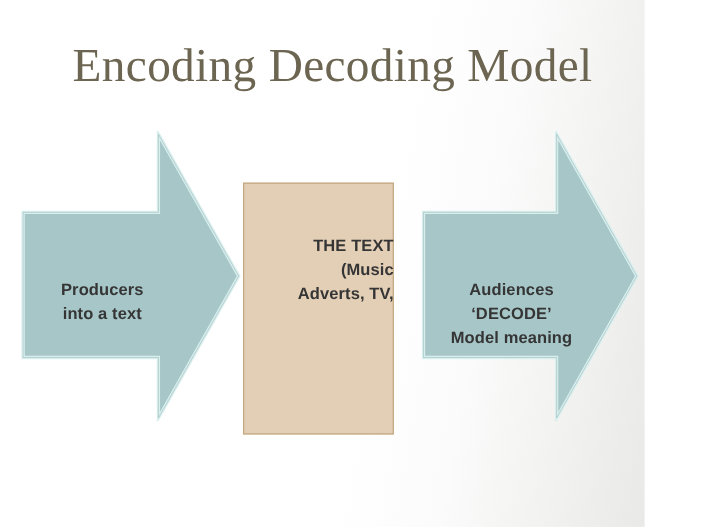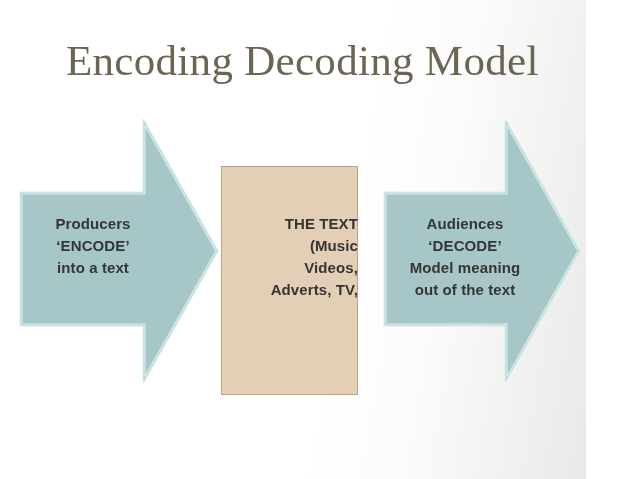--- a/index.html
+++ b/index.html
@@ -72,20 +72,21 @@
   #arrow-right { left: 382px; top: 119px; width: 200px; height: 264px; }
 
   .arrow-text {
     position: absolute;
     text-align: center;
     font-size: 15px;
     font-weight: bold;
     line-height: 22px;
     color: #353535;
     letter-spacing: 0.1px;
+    margin-top: 40px;
   }
   #arrow-left-text  { left: 22px;  top: 213px; width: 142px; }
   #arrow-right-text { left: 385px; top: 213px; width: 160px; }
 
   
   #text-box {
     position: absolute;
     left: 221px;
     top: 166px;
     width: 137px;
@@ -124,39 +125,36 @@
 
   <div class="arrow" id="arrow-left">
     <svg viewBox="0 0 202 264" width="202" height="264" xmlns="http://www.w3.org/2000/svg">
       <polygon points="3,74 126,74 126,3 199,132 126,261 126,206 3,206" fill="#a7c6c8" stroke="#d9efee" stroke-width="3" stroke-linejoin="miter"></polygon>
       <polygon points="3,74 126,74 126,3 199,132 126,261 126,206 3,206" fill="none" stroke="#8fb0b2" stroke-width="0.8" stroke-linejoin="miter" opacity="0.55"></polygon>
     </svg>
   </div>
 
   <div class="arrow-text" id="arrow-left-text">
     <span class="tline">Producers</span>
-    <span class="tline">‘ENCODE’</span>
     <span class="tline">into a text</span>
   </div>
 
   <div id="text-box"></div>
   <div id="text-box-text">
     <span class="tline">THE TEXT</span>
     <span class="tline">(Music</span>
-    <span class="tline">Videos,</span>
     <span class="tline">Adverts, TV,</span>
   </div>
 
   <div class="arrow" id="arrow-right">
     <svg viewBox="0 0 200 264" width="200" height="264" xmlns="http://www.w3.org/2000/svg">
       <polygon points="3,74 124,74 124,3 197,132 124,261 124,206 3,206" fill="#a7c6c8" stroke="#d9efee" stroke-width="3" stroke-linejoin="miter"></polygon>
       <polygon points="3,74 124,74 124,3 197,132 124,261 124,206 3,206" fill="none" stroke="#8fb0b2" stroke-width="0.8" stroke-linejoin="miter" opacity="0.55"></polygon>
     </svg>
   </div>
 
   <div class="arrow-text" id="arrow-right-text">
     <span class="tline">Audiences</span>
     <span class="tline">‘DECODE’</span>
     <span class="tline">Model meaning</span>
-    <span class="tline">out of the text</span>
   </div>
 
 </div>
 
 </body></html>

